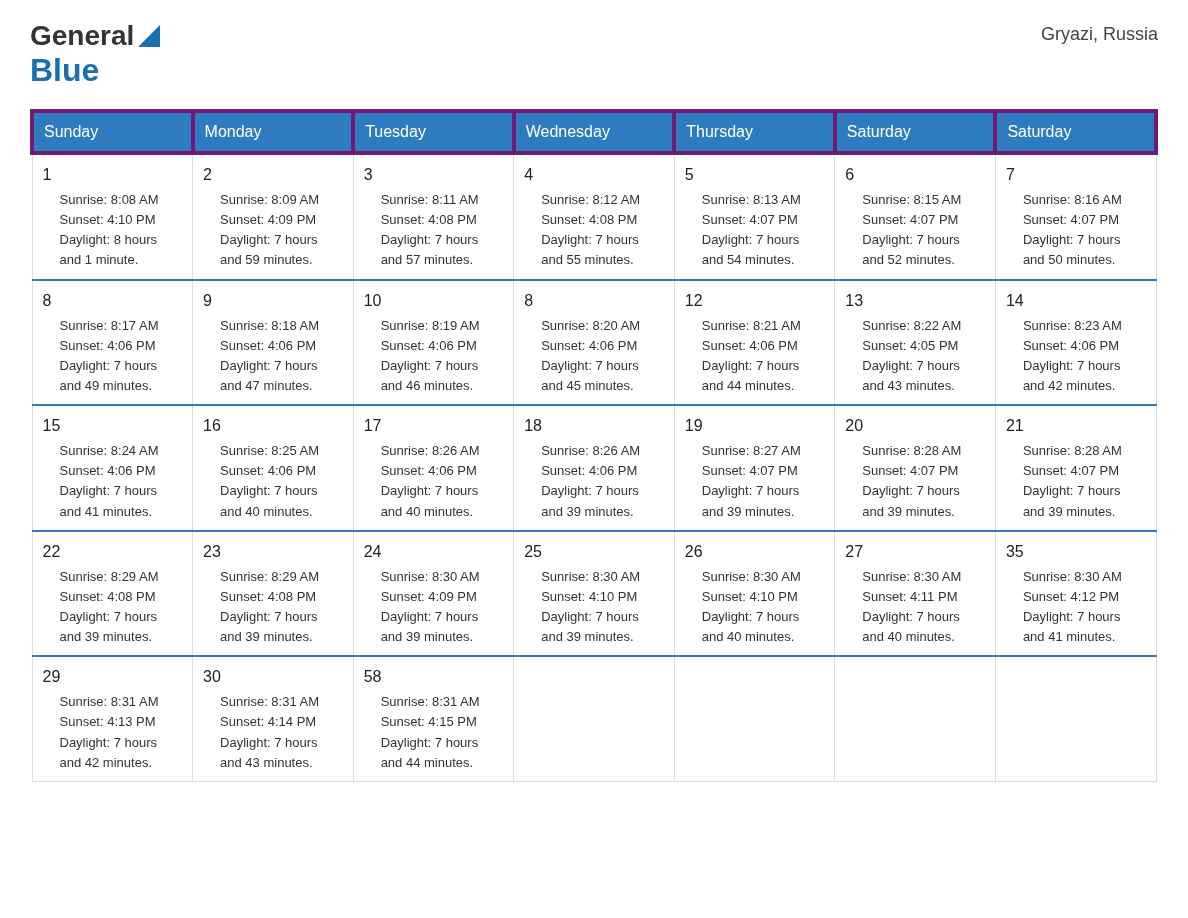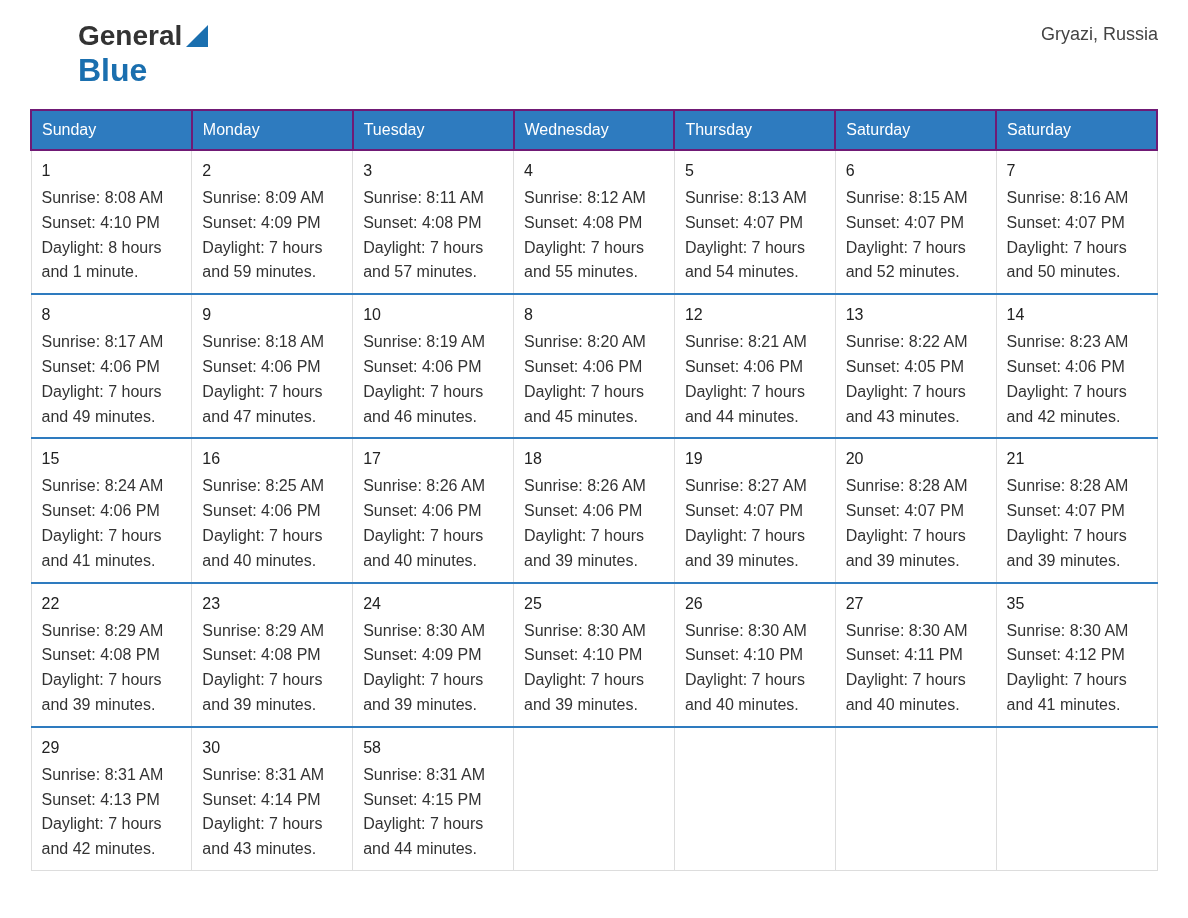--- a/index.html
+++ b/index.html
@@ -8,21 +8,20 @@
       background: #ffffff;
       width: 1188px;
       min-height: 918px;
       padding: 20px 30px;
     }
     .header {
       display: flex;
       justify-content: space-between;
       align-items: flex-start;
       margin-bottom: 20px;
-      margin-left: 48px;
     }
     .logo-text-general {
       font-size: 28px;
       font-weight: bold;
       color: #333333;
     }
     .logo-text-blue {
       font-size: 32px;
       font-weight: bold;
       color: #1a6faf;
@@ -54,42 +53,43 @@
       width: 100%;
       border-collapse: collapse;
     }
     .calendar-table th {
       background-color: #2e7bbf;
       color: #ffffff;
       font-size: 16px;
       font-weight: normal;
       padding: 10px 10px;
       text-align: left;
-      border: 2px solid #701a75;
+      border: 4px solid #701a75;
     }
     .calendar-table td {
       vertical-align: top;
       padding: 8px 10px;
       border: 1px solid #cccccc;
       width: 14.28%;
       min-height: 100px;
       font-size: 13px;
       color: #333333;
       line-height: 1.5;
     }
     .day-number {
       font-size: 16px;
       font-weight: normal;
       color: #222222;
       margin-bottom: 3px;
     }
     .day-info {
-      font-size: 16px;
+      font-size: 13px;
       color: #333333;
       line-height: 1.55;
+      margin-left: 17px;
     }
     .calendar-table tr td {
       border-top: 2px solid #2e7bbf;
       border-bottom: 1px solid #dddddd;
       border-left: 1px solid #dddddd;
       border-right: 1px solid #dddddd;
     }
     .calendar-table tr:first-child td {
       border-top: 2px solid #2e7bbf;
     }

